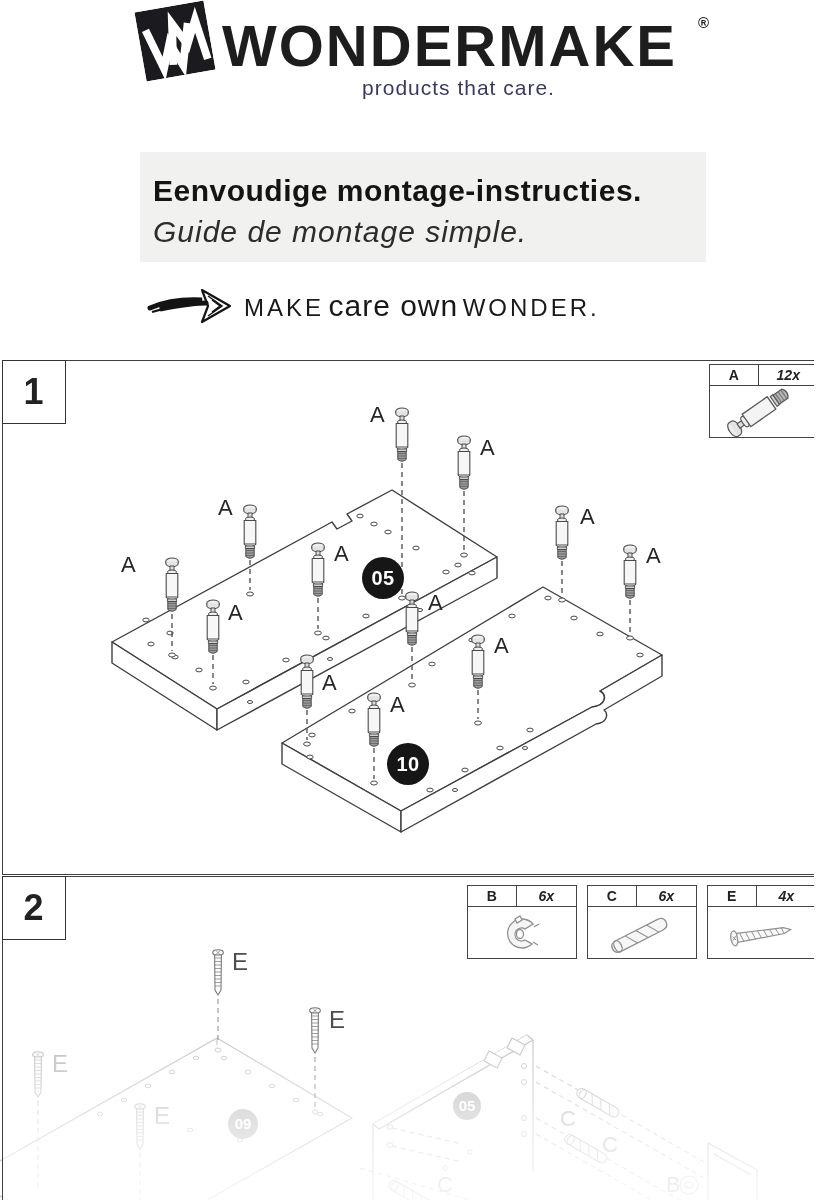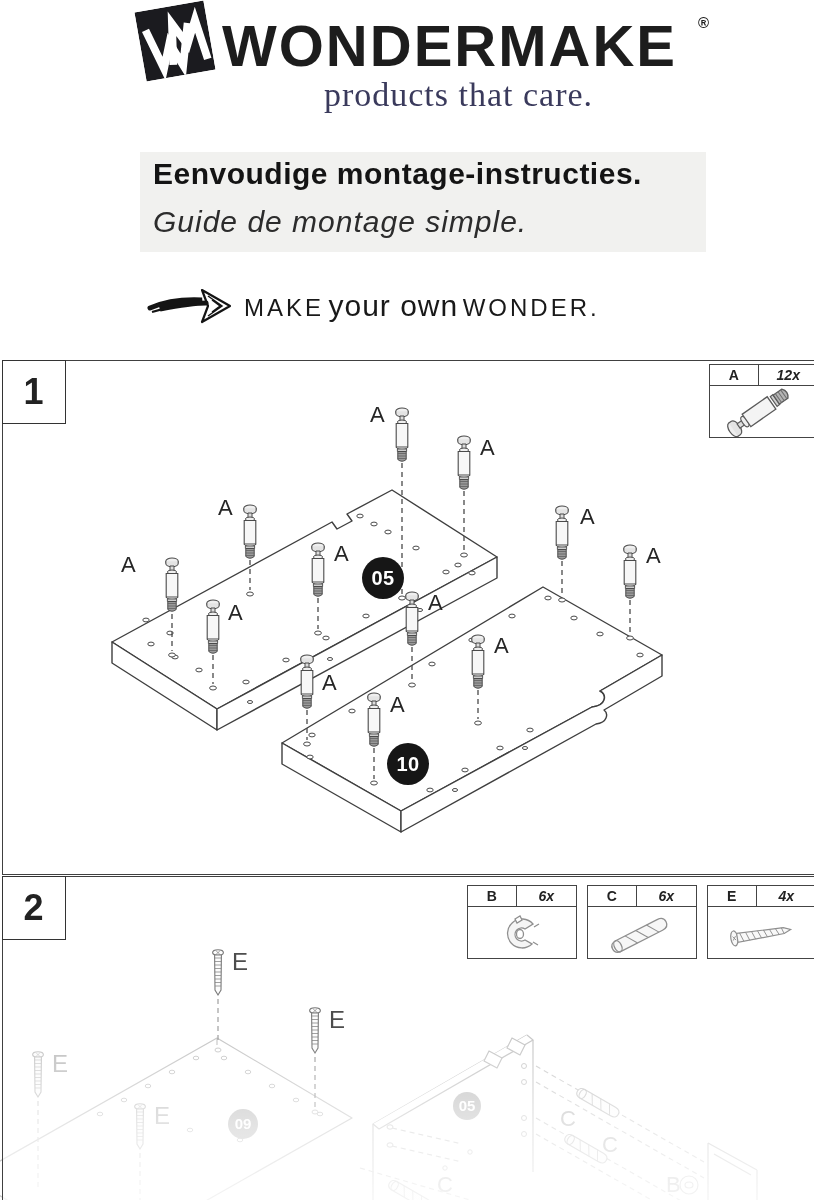--- a/index.html
+++ b/index.html
@@ -3,26 +3,26 @@
 <meta charset="utf-8">
 <style>
   html,body{margin:0;padding:0;background:#fff;}
   .page{position:relative;width:814px;height:1200px;background:#ffffff;overflow:hidden;
         font-family:"Liberation Sans",sans-serif;color:#1c1c1c;}
   
   .logoMark{position:absolute;left:140px;top:6px;width:70px;height:70px;transform:rotate(-10deg);}
   .brand{position:absolute;left:222px;top:12px;font-size:58px;font-weight:700;letter-spacing:2px;color:#1d1d1d;white-space:nowrap;}
   .reg{position:absolute;left:698px;top:14px;font-size:15px;font-weight:700;color:#1d1d1d;}
   .tagline{position:absolute;left:222px;top:76px;width:473px;text-align:center;
-           font-size:34px;letter-spacing:1px;color:#3a3a5c;font-family:Liberation Serif, serif;}
+           font-size:21px;letter-spacing:1px;color:#3a3a5c;}
   
   .introBox{position:absolute;left:140px;top:152px;width:566px;background:#f1f1ef;
-            padding:5px 0 13px 13px;box-sizing:border-box;}
+            padding:22px 0 13px 13px;box-sizing:border-box;}
   .introL1{font-size:30px;font-weight:700;color:#141414;letter-spacing:0.5px;}
-  .introL2{font-size:30px;font-style:italic;color:#2c2c2c;letter-spacing:1px;margin-top:14px;}
+  .introL2{font-size:30px;font-style:italic;color:#2c2c2c;letter-spacing:1px;margin-top:7px;}
   
   .sloganRow{position:absolute;left:146px;top:284px;display:flex;align-items:center;}
   .sloganTxt{margin-left:10px;white-space:nowrap;}
   .sl-caps{font-size:24px;letter-spacing:3px;color:#191919;}
   .sl-low{font-size:30px;letter-spacing:1px;color:#191919;}
   
   .panel{position:absolute;left:2px;width:821px;border:1.5px solid #404040;background:transparent;z-index:2;}
   .panel1{top:360px;height:513px;}
   .panel2{top:876px;height:324px;border-bottom:none;}
   .stepnum{position:absolute;left:-1.5px;top:-1.5px;width:62px;height:62px;border:1.5px solid #333;
@@ -66,21 +66,21 @@
 
   <div class="sloganRow">
     <svg width="88" height="44" viewBox="0 0 88 44">
       <path d="M4,24 C18,18 36,15 56,16 C46,18 28,20 14,25 C30,22 48,19 60,19" fill="none" stroke="#141414" stroke-width="5" stroke-linecap="round"></path>
       <path d="M6,28 C22,23 40,20 58,20" fill="none" stroke="#141414" stroke-width="2"></path>
       <path d="M56,6 L84,22 L56,38 L62,22 Z" fill="none" stroke="#141414" stroke-width="2.2" stroke-linejoin="round"></path>
       <path d="M62,12 L76,22 L62,32 M66,16 L74,22 L66,28" fill="none" stroke="#141414" stroke-width="1.5"></path>
     </svg>
     <div class="sloganTxt">
       <span class="sl-caps">MAKE</span>
-      <span class="sl-low">your own</span>
+      <span class="sl-low">care own</span>
       <span class="sl-caps">WONDER.</span>
     </div>
   </div>
 
   <svg class="draw" style="top:360px;" width="827" height="516" viewBox="0 360 827 516">
     <defs>
       <g id="boltA">
         <ellipse cx="0" cy="3.2" rx="6.2" ry="3.2" fill="#efefef" stroke="#4a4a4a" stroke-width="1.1"></ellipse>
         <path d="M-6.2,3.2 L-6.2,5.6 A6.2,3.2 0 0 0 6.2,5.6 L6.2,3.2" fill="#e4e4e4" stroke="#4a4a4a" stroke-width="1.1"></path>
         <path d="M-2,8 L-2,13 L2,13 L2,8 Z" fill="#dddddd" stroke="#4a4a4a" stroke-width="1"></path>

